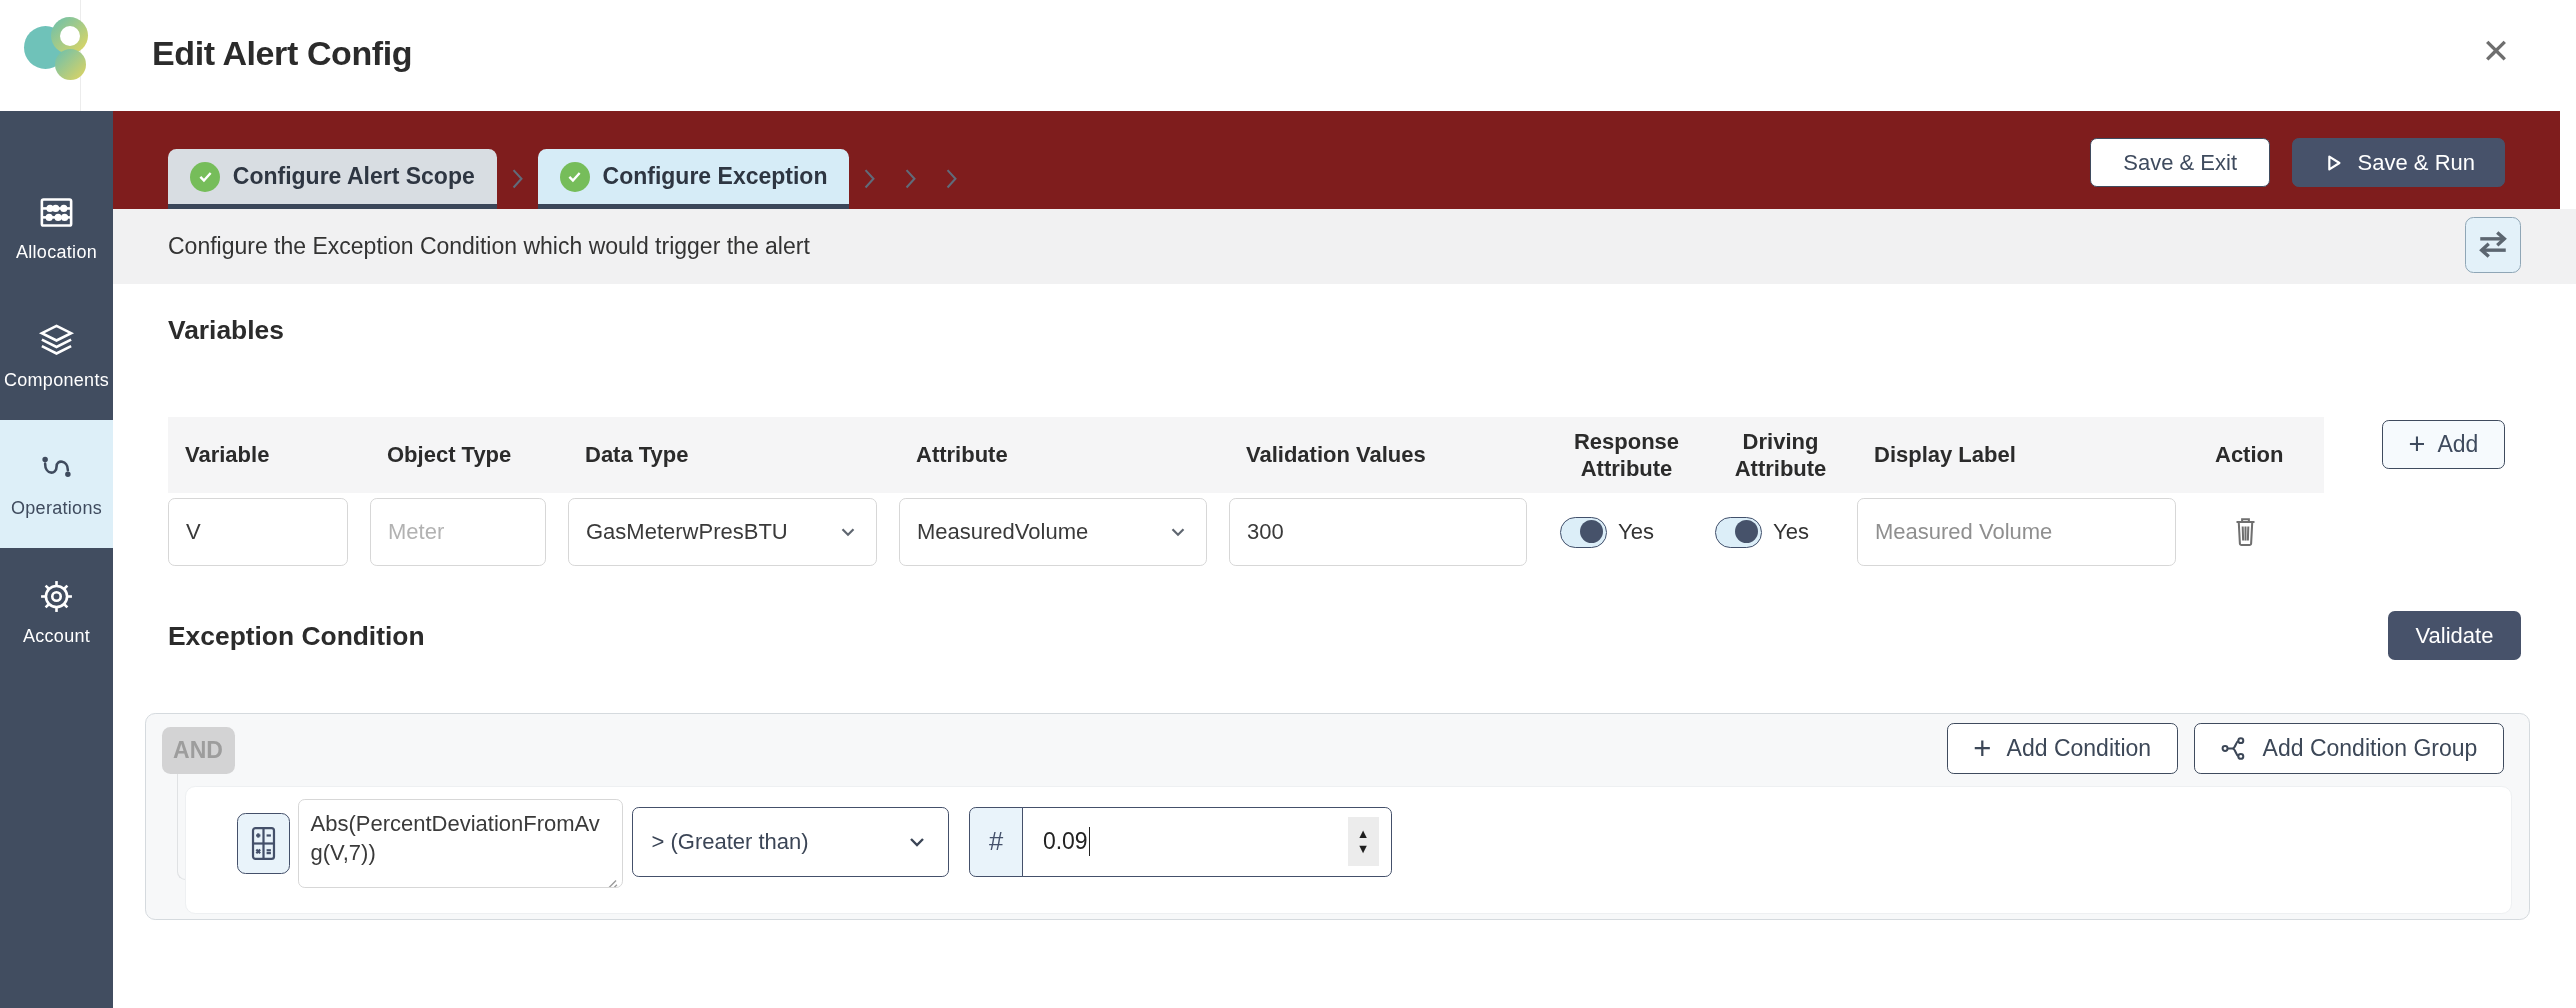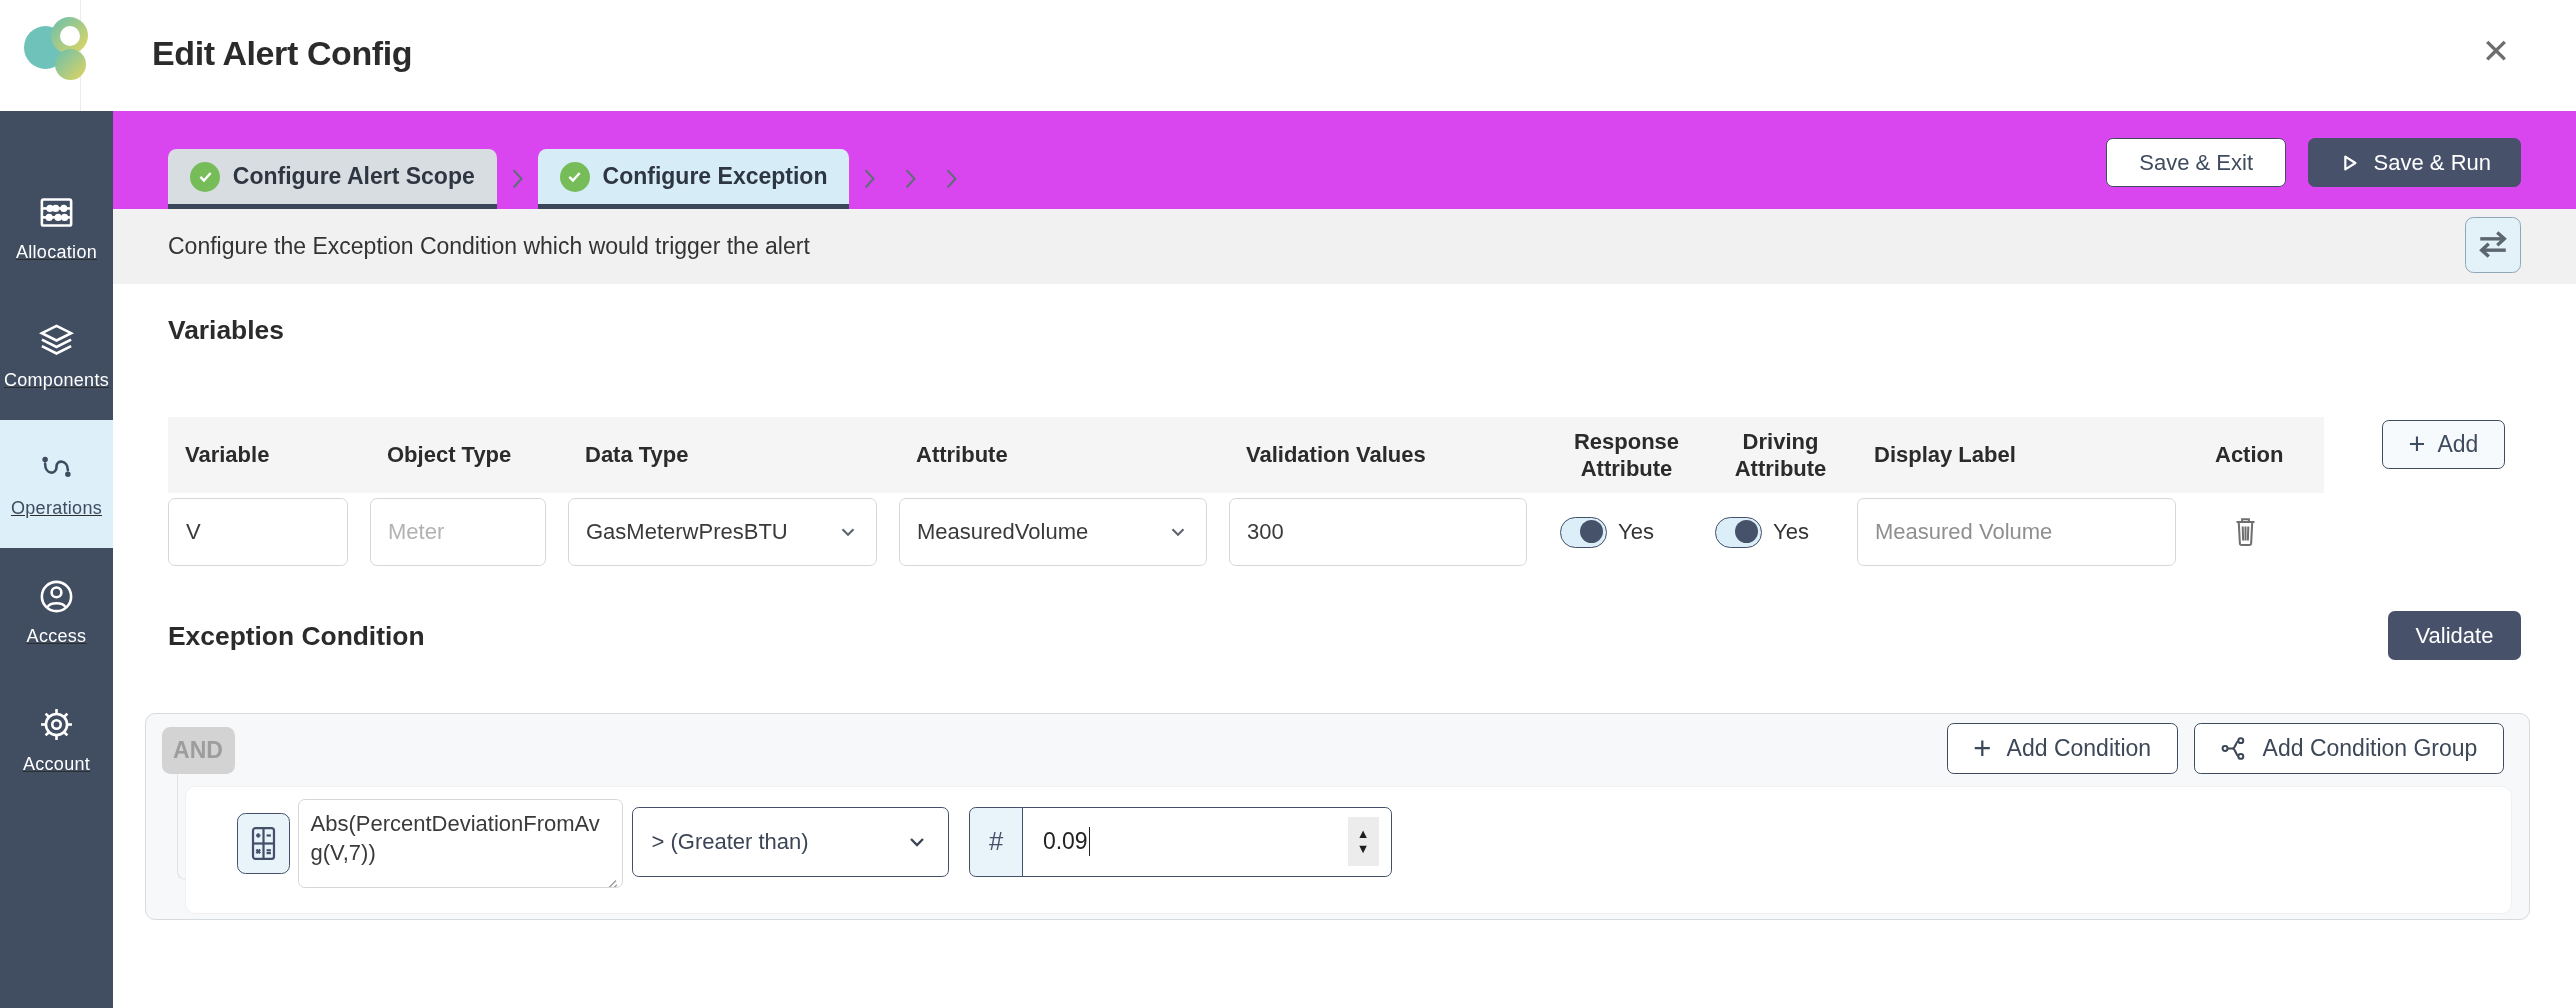--- a/index.html
+++ b/index.html
@@ -14,29 +14,29 @@
   .logo-ring { position:absolute; left:51px; top:17px; width:37px; height:37px; border-radius:50%;
                background:linear-gradient(135deg,#68bfae,#e5d75f); }
   .logo-ring::after { content:""; position:absolute; left:8.5px; top:8.5px; width:20.4px; height:20.4px; border-radius:50%; background:#fff; }
   .logo-c2 { position:absolute; left:55px; top:49px; width:31px; height:31px; border-radius:50%;
              background:linear-gradient(135deg,#69bfb0,#e2d45f); }
   .page-title { position:absolute; left:152px; top:34px; font-size:34px; font-weight:bold; color:#2b2b2b; letter-spacing:-0.4px; }
   .close-btn { position:absolute; right:56px; top:27px; width:48px; height:48px; border:none; background:transparent;
                font-size:34px; color:#6e6e6e; cursor:pointer; line-height:48px; text-align:center; }
 
   
-  .sidebar { position:absolute; left:0; top:111px; width:113px; height:898px; background:#414d60; padding-top:53px;text-decoration:underline; }
+  .sidebar { position:absolute; left:0; top:111px; width:113px; height:898px; background:#414d60; padding-top:53px; }
   .side-item { width:113px; height:128px; display:flex; flex-direction:column; align-items:center; justify-content:center;
                gap:10.2px; color:#ffffff; cursor:pointer; }
   .side-item svg { width:39px; height:39px; stroke:currentColor; fill:none; stroke-width:1.6; }
   .side-item .lbl { font-size:18px; letter-spacing:0.3px; }
   .side-item.active { background:#ddeff8; color:#3f4b5e; }
 
   
-  .tabband { position:absolute; left:113px; top:111px; right:0; height:98px; background:#d946ef; }
+  .tabband { position:absolute; left:113px; top:111px; right:16px; height:98px; background:#7f1d1d; }
   .tabs { position:absolute; left:55px; bottom:0; display:flex; align-items:flex-end; }
   .tab { display:flex; align-items:center; gap:12.8px; height:60px; padding:0 22px; background:#d8dde2;
          border-radius:8.5px 8.5px 0 0; border-bottom:5.1px solid #3a4659; cursor:pointer; white-space:nowrap; }
   .tab.active { background:#d6ecf7; }
   .tab .check { width:30px; height:30px; border-radius:50%; background:#76bd5a; display:flex; align-items:center; justify-content:center; flex:0 0 auto; }
   .tab .check svg { width:19px; height:19px; stroke:#fff; stroke-width:3; fill:none; }
   .tab .t-lbl { font-size:23px; font-weight:bold; color:#2e3642; }
   .tab-sep { display:flex; align-items:center; height:60px; padding:0 11px; }
   .tab-sep svg { width:19px; height:25.6px; stroke:#606b7a; stroke-width:2.6; fill:none; }
 
@@ -170,28 +170,20 @@
     <div class="side-item active">
       <svg viewBox="0 0 24 24">
           <path d="M5,9 C5,16 12,16 12,11 C12,6 19,7 19,13" stroke-linecap="round"></path>
           <circle cx="5" cy="6.5" r="0.9" fill="currentColor"></circle>
           <circle cx="19" cy="15.5" r="0.9" fill="currentColor"></circle>
         </svg>
       <span class="lbl">Operations</span>
     </div>
     <div class="side-item">
       <svg viewBox="0 0 24 24">
-          <circle cx="12" cy="12" r="9"></circle>
-          <circle cx="12" cy="9.5" r="3"></circle>
-          <path d="M6.5,18.5 C8.2,15.4 15.8,15.4 17.5,18.5"></path>
-        </svg>
-      <span class="lbl">Access</span>
-    </div>
-    <div class="side-item">
-      <svg viewBox="0 0 24 24">
           <circle cx="12" cy="12" r="6.5"></circle>
           <circle cx="12" cy="12" r="2.6"></circle>
           <line x1="12" y1="2.5" x2="12" y2="5.5"></line>
           <line x1="12" y1="18.5" x2="12" y2="21.5"></line>
           <line x1="2.5" y1="12" x2="5.5" y2="12"></line>
           <line x1="18.5" y1="12" x2="21.5" y2="12"></line>
           <line x1="5.3" y1="5.3" x2="7.4" y2="7.4"></line>
           <line x1="16.6" y1="16.6" x2="18.7" y2="18.7"></line>
           <line x1="5.3" y1="18.7" x2="7.4" y2="16.6"></line>
           <line x1="16.6" y1="7.4" x2="18.7" y2="5.3"></line>

